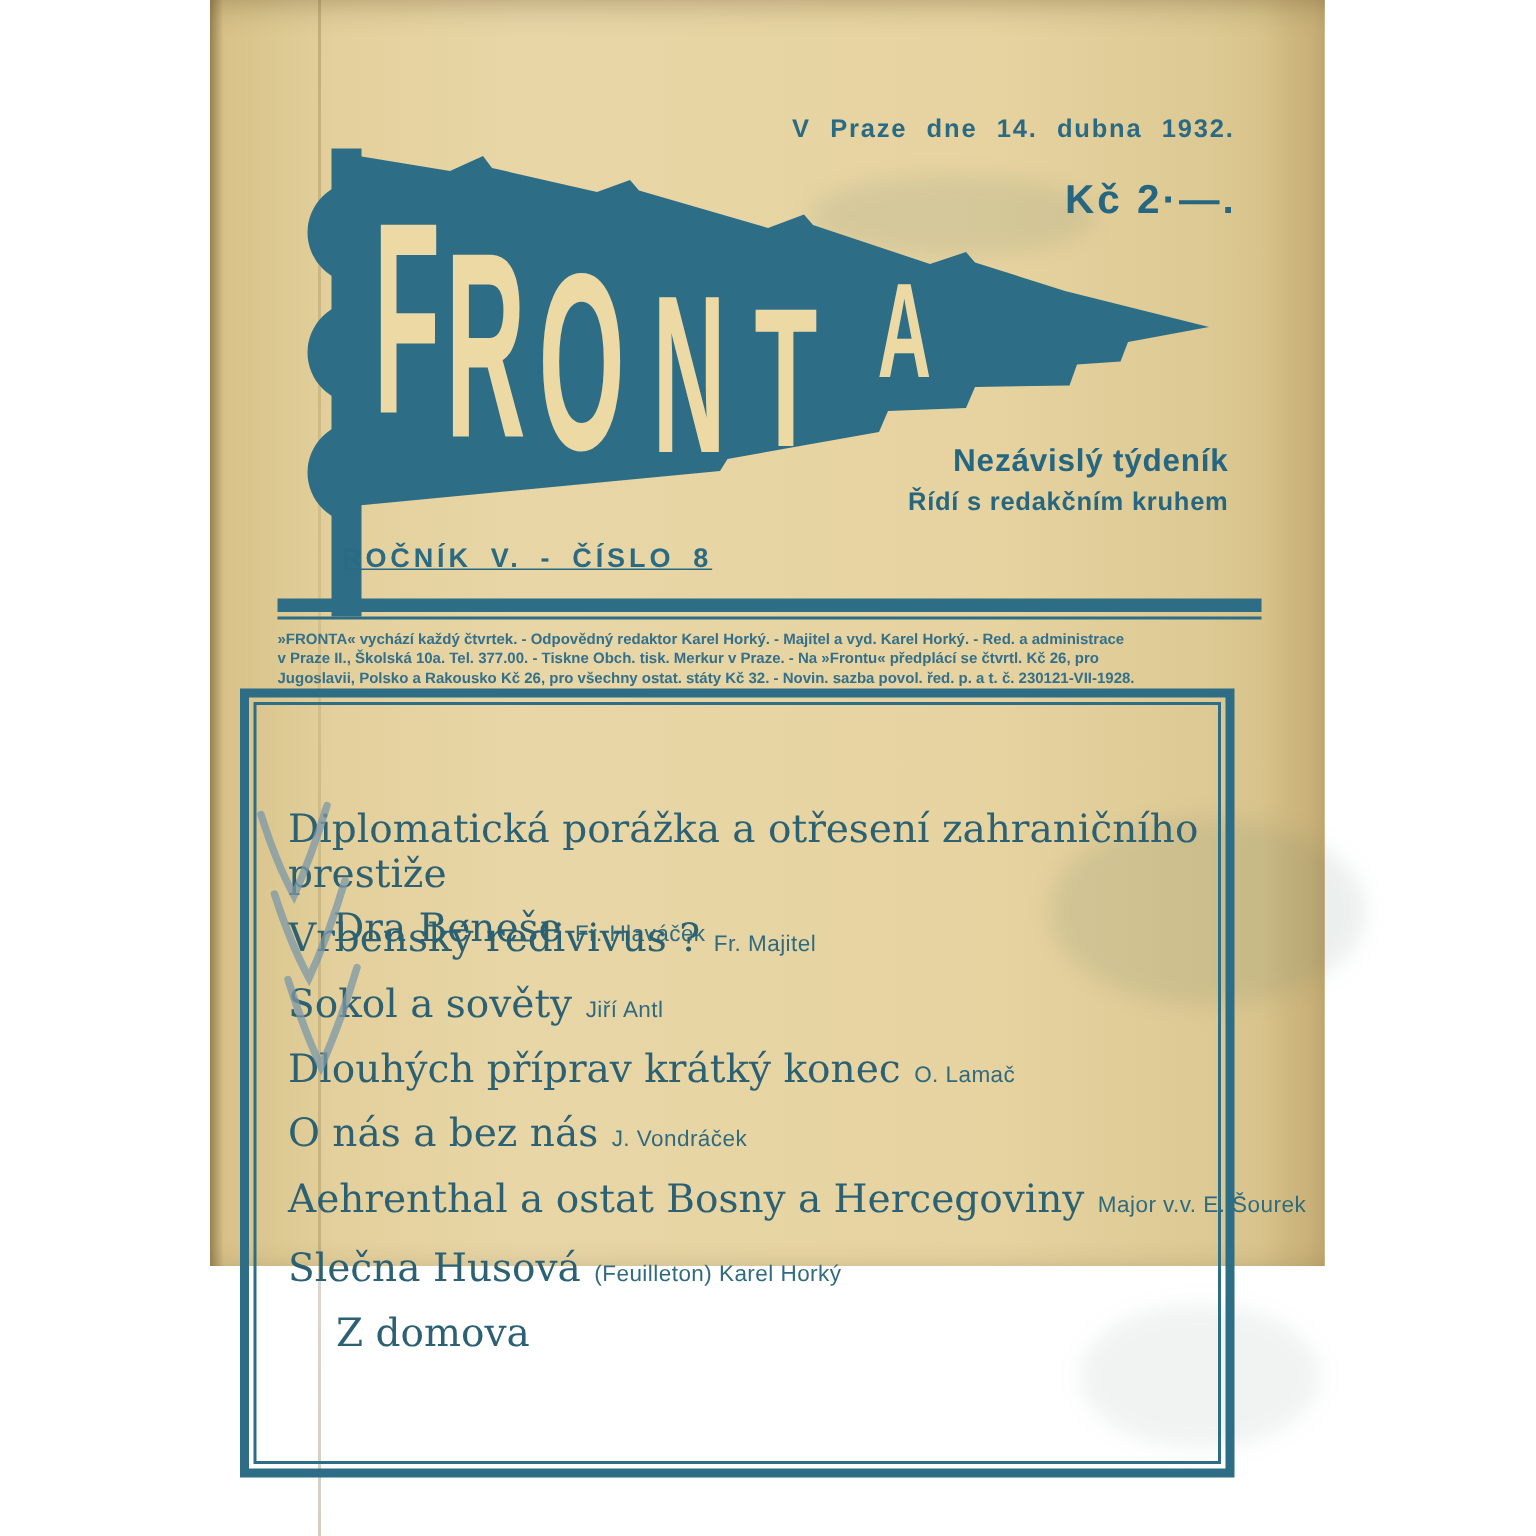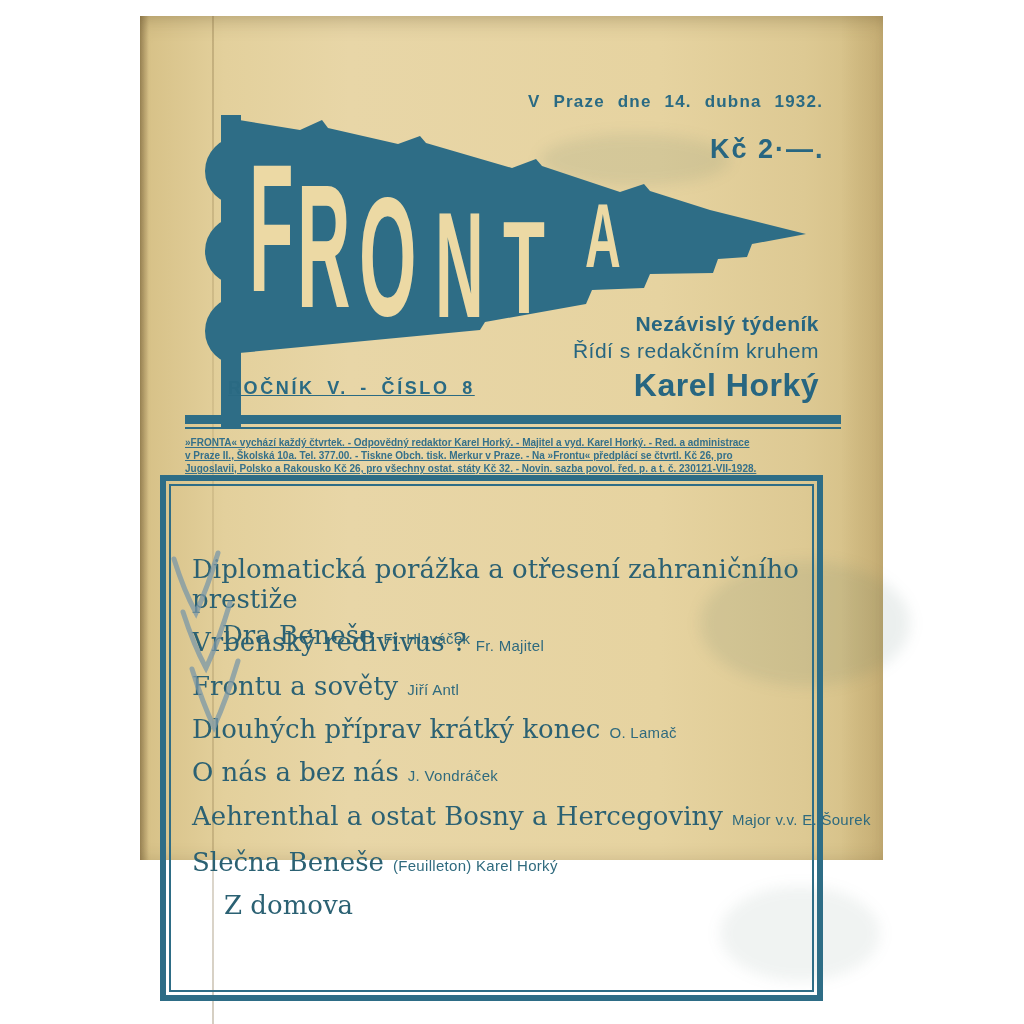--- a/index.html
+++ b/index.html
@@ -1,44 +1,44 @@
 <!DOCTYPE html>
 <html><head>
 <meta charset="utf-8">
 <style>
   html,body{margin:0;padding:0;background:#ffffff;width:1024px;height:1024px;overflow:hidden;
             font-family:"Liberation Sans", sans-serif;}
   .stage{position:relative;width:1024px;height:1024px;background:#ffffff;}
   
   .paper{
-    position:absolute;left:140px;top:16px;width:743px;height:844px;
+    position:absolute;left:140px;top:0;width:743px;height:844px;
     background:
       linear-gradient(90deg, rgba(110,88,48,.55) 0px, rgba(110,88,48,0) 9px),
       linear-gradient(270deg, #c6ae75 0px, rgba(198,175,118,0) 42px),
       linear-gradient(90deg, #d6c086 0px, #e3d09c 85px, #e8d6a7 210px, #e6d3a0 520px, #ddc993 665px, #d2bc82 743px);
     box-shadow: inset 0 14px 22px -14px rgba(90,70,35,.45), inset 0 -10px 18px -12px rgba(90,70,35,.25);
   }
   .fold{position:absolute;left:72px;top:0;width:2px;height:1024px;
         background:linear-gradient(180deg, rgba(115,92,50,.28), rgba(115,92,50,.12) 40%, rgba(115,92,50,.3));}
   .blob{position:absolute;border-radius:50%;filter:blur(7px);pointer-events:none;}
   .date-line{position:absolute;left:388px;top:76px;font-size:17px;font-weight:bold;
              letter-spacing:1.2px;word-spacing:7px;color:#2a6a83;}
   .price{position:absolute;left:570px;top:118px;font-size:27px;font-weight:bold;
          letter-spacing:2px;color:#276681;}
   .issue-line{position:absolute;left:88px;top:362px;font-size:18px;font-weight:bold;
               letter-spacing:2.6px;word-spacing:5px;color:#2a6a83;text-decoration:underline;}
   .right-block{position:absolute;right:64px;top:294px;text-align:right;color:#276681;}
   .right-block .l1{font-size:21px;font-weight:bold;line-height:27px;letter-spacing:.5px;}
-  .right-block .l2{font-size:21px;font-weight:normal;line-height:28px;letter-spacing:.5px;}
+  .right-block .l2{font-size:17px;font-weight:bold;line-height:28px;letter-spacing:.5px;}
   .right-block .l3{font-size:32px;font-weight:bold;line-height:40px;letter-spacing:.5px;}
   
   .rule-a{position:absolute;left:45px;top:399px;width:656px;height:3px;
           border-top:9px solid #2e6d86;border-bottom:2px solid #2e6d86;}
   .imprint{position:absolute;left:45px;top:420px;width:658px;color:#35708a;
-           font-size:10px;font-weight:bold;line-height:13px;white-space:nowrap;overflow:hidden;text-decoration:underline;}
+           font-size:10px;font-weight:bold;line-height:13px;white-space:nowrap;overflow:hidden;}
   
   .box{position:absolute;left:20px;top:459px;width:651px;height:514px;border:6px solid #2e6d86;}
   .box-inner{position:absolute;left:3px;top:3px;right:3px;bottom:3px;border:2px solid #2e6d86;}
   .entry{position:absolute;left:52px;color:#2b6173;font-family:"DejaVu Serif", serif;
          font-size:26px;white-space:nowrap;}
   .entry .author{font-family:"Liberation Sans", sans-serif;font-size:15px;font-weight:normal;
                  color:#2f6a7e;margin-left:9px;letter-spacing:.3px;}
   .entry .line2{display:block;margin-left:30px;margin-top:6px;white-space:nowrap;}
   
   .pennant{position:absolute;left:45px;top:85px;}
@@ -77,21 +77,20 @@
         <text transform="translate(318,212) scale(0.52,1)" font-size="132">T</text>
         <text transform="translate(400,166) scale(0.55,1)" font-size="90">A</text>
       </g>
     </svg>
 
     <div class="issue-line">ROČNÍK V. - ČÍSLO 8</div>
 
     <div class="right-block">
       <div class="l1">Nezávislý týdeník</div>
       <div class="l2">Řídí s redakčním kruhem</div>
-      <div class="l3">Karel Horký</div>
     </div>
 
     <div class="rule-a"></div>
     <div class="imprint">
       <div>»FRONTA« vychází každý čtvrtek. - Odpovědný redaktor Karel Horký. - Majitel a vyd. Karel Horký. - Red. a administrace</div>
       <div>v Praze II., Školská 10a. Tel. 377.00. - Tiskne Obch. tisk. Merkur v Praze. - Na »Frontu« předplácí se čtvrtl. Kč 26, pro</div>
       <div>Jugoslavii, Polsko a Rakousko Kč 26, pro všechny ostat. státy Kč 32. - Novin. sazba povol. řed. p. a t. č. 230121-VII-1928.</div>
     </div>
 
     <div class="box">
@@ -101,33 +100,33 @@
     <div class="entry" style="top:538px;white-space:normal;width:620px;">
       <span>Diplomatická porážka a otřesení zahraničního prestiže</span>
       <span class="line2">
         <span>Dra Beneše</span><span class="author">Fr. Hlaváček</span>
       </span>
     </div>
     <div class="entry" style="top:611px;">
       <span>Vrbenský redivivus ?</span><span class="author">Fr. Majitel</span>
     </div>
     <div class="entry" style="top:655px;">
-      <span>Frontu a sověty</span><span class="author">Jiří Antl</span>
+      <span>Sokol a sověty</span><span class="author">Jiří Antl</span>
     </div>
     <div class="entry" style="top:698px;">
       <span>Dlouhých příprav krátký konec</span><span class="author">O. Lamač</span>
     </div>
     <div class="entry" style="top:741px;">
       <span>O nás a bez nás</span><span class="author">J. Vondráček</span>
     </div>
     <div class="entry" style="top:785px;">
       <span>Aehrenthal a ostat Bosny a Hercegoviny</span><span class="author">Major v.v. E. Šourek</span>
     </div>
     <div class="entry" style="top:831px;">
-      <span>Slečna Beneše</span><span class="author">(Feuilleton) Karel Horký</span>
+      <span>Slečna Husová</span><span class="author">(Feuilleton) Karel Horký</span>
     </div>
     <div class="entry" style="top:874px;margin-left:32px;">
       <span>Z domova</span><span class="author"></span>
     </div>
 
     <svg class="marks" width="743" height="1024" viewBox="0 0 743 1024">
       <g fill="none" stroke="#7b98a8" stroke-width="5" stroke-linecap="round" opacity="0.75">
         <path d="M34 543 Q44 575 56 597 Q68 570 78 537"></path>
         <path d="M43 596 Q54 630 66 652 Q79 624 90 587"></path>
         <path d="M52 653 Q63 688 74 711 Q87 682 98 645"></path>

